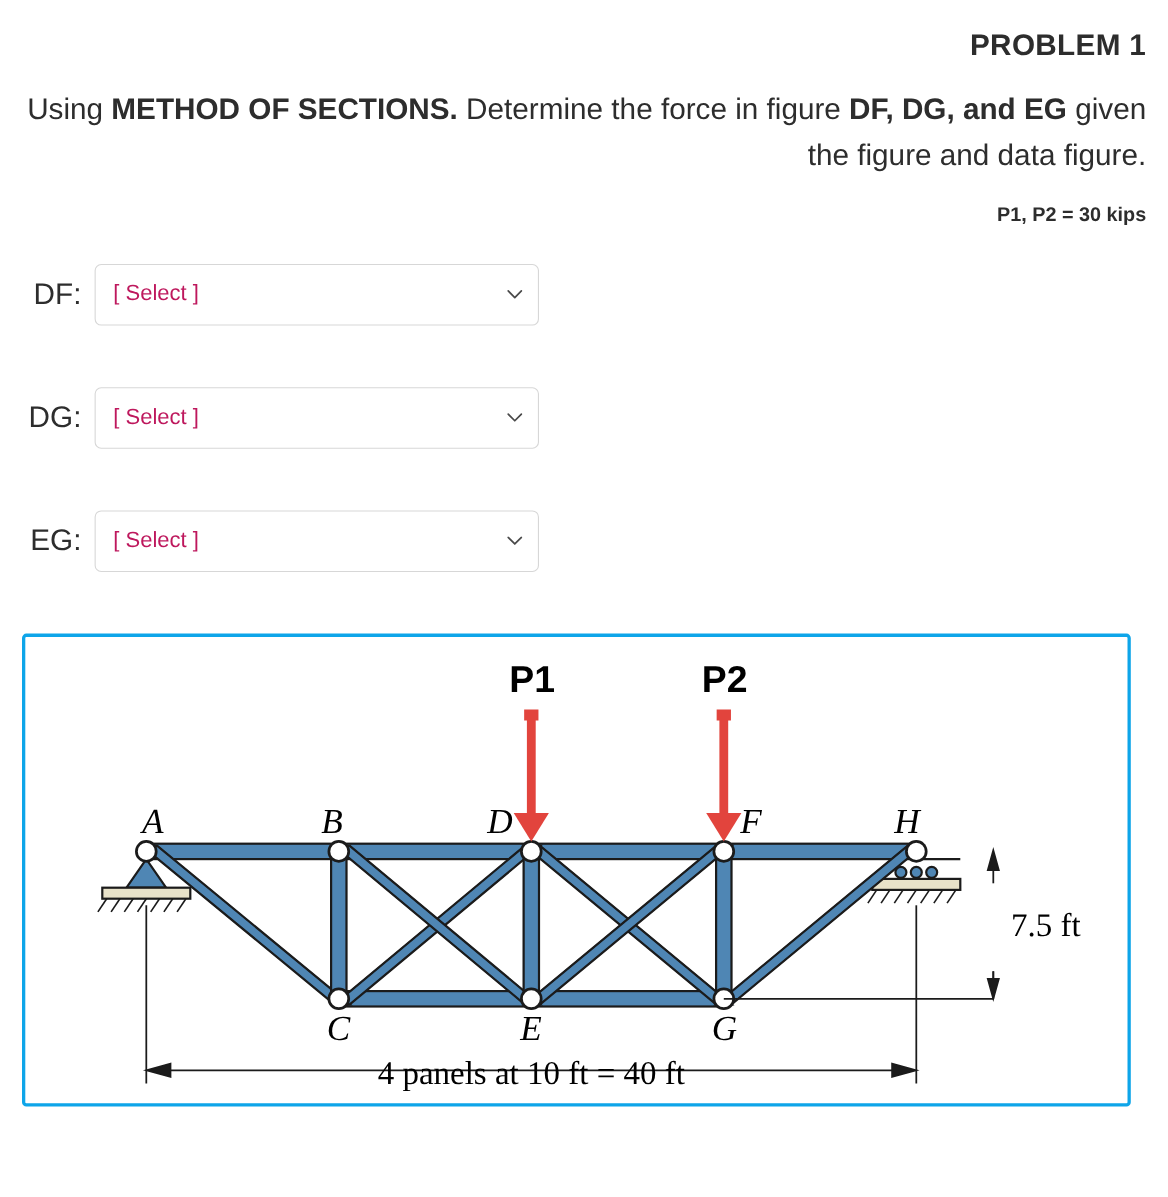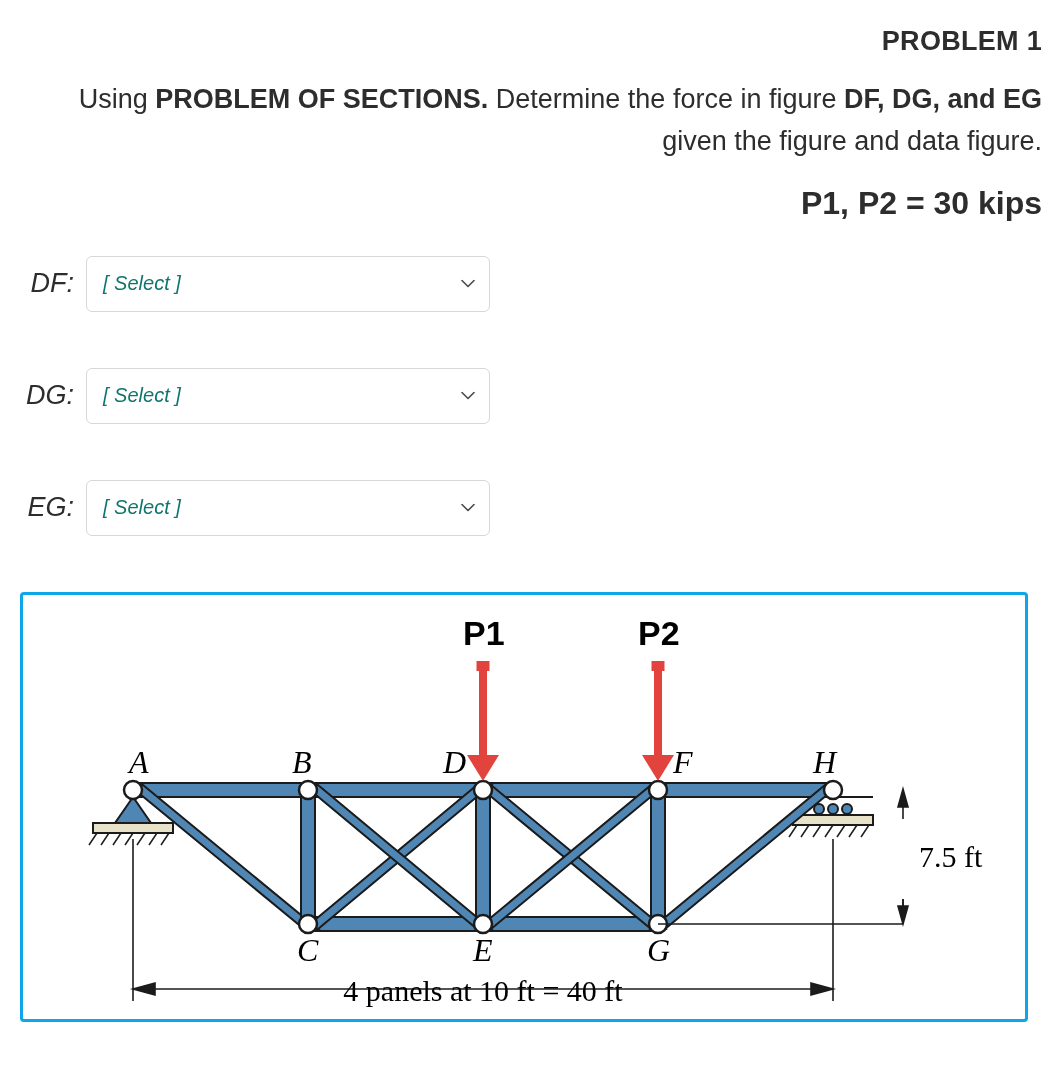--- a/index.html
+++ b/index.html
@@ -1,38 +1,38 @@
 <!DOCTYPE html>
 <html><head>
 <meta charset="utf-8">
 <style>
   * { box-sizing: border-box; margin: 0; padding: 0; }
   html, body { width: 1062px; height: 1088px; background: #ffffff; font-family: "Segoe UI", "Helvetica Neue", Arial, sans-serif; color: #2d2d2d; }
   .page { padding: 26px 20px 0 20px; text-align: right; }
   .title { font-size: 27px; font-weight: 700; margin-bottom: 22px; letter-spacing: .3px; }
   .prompt { font-size: 27px; line-height: 1.55; font-weight: 400; }
   .prompt .bold { font-weight: 700; }
-  .given { font-size: 32px; font-weight: 700; margin-top: 22px; }
-  .answers { margin-top: 34px; font-style: italic; }
+  .given { font-size: 18px; font-weight: 700; margin-top: 22px; }
+  .answers { margin-top: 34px; }
   .answer-row { display: flex; align-items: center; margin-bottom: 56px; }
   .answer-label { font-size: 27px; font-weight: 400; margin-right: 12px; min-width: 54px; }
   .select-wrap { position: relative; width: 404px; height: 56px; background: #fff; border: 1px solid #d7d7d7; border-radius: 6px; display: flex; align-items: center; padding: 0 40px 0 16px; cursor: pointer; }
-  .select-wrap span { font-size: 20px; color: #0f766e; }
+  .select-wrap span { font-size: 20px; color: #be185d; }
   .chevron { position: absolute; right: 14px; top: 50%; transform: translateY(-50%); }
   .chevron svg { display: block; }
   .figure-container { margin-top: 8px; border: 3px solid #0ea5e9; border-radius: 4px; padding: 14px 10px 14px 10px; position: relative; width: 1008px; height: 430px; }
   .figure-svg { display:block; }
 </style>
 </head>
 <body>
 
 <div class="page">
   <div class="title">PROBLEM 1</div>
   <div class="prompt">
-    <span>Using </span><span class="bold">PROBLEM OF SECTIONS.</span><span> Determine the force in figure </span><span class="bold">DF, DG, and EG</span><span> given the figure and data figure.</span>
+    <span>Using </span><span class="bold">METHOD OF SECTIONS.</span><span> Determine the force in figure </span><span class="bold">DF, DG, and EG</span><span> given the figure and data figure.</span>
   </div>
   <div class="given">P1, P2 = 30 kips</div>
 
   <div class="answers">
     <div class="answer-row">
       <div class="answer-label">DF:</div>
       <div class="select-wrap">
         <span>[ Select ]</span>
         <span class="chevron">
           <svg width="14" height="9" viewBox="0 0 14 9">

